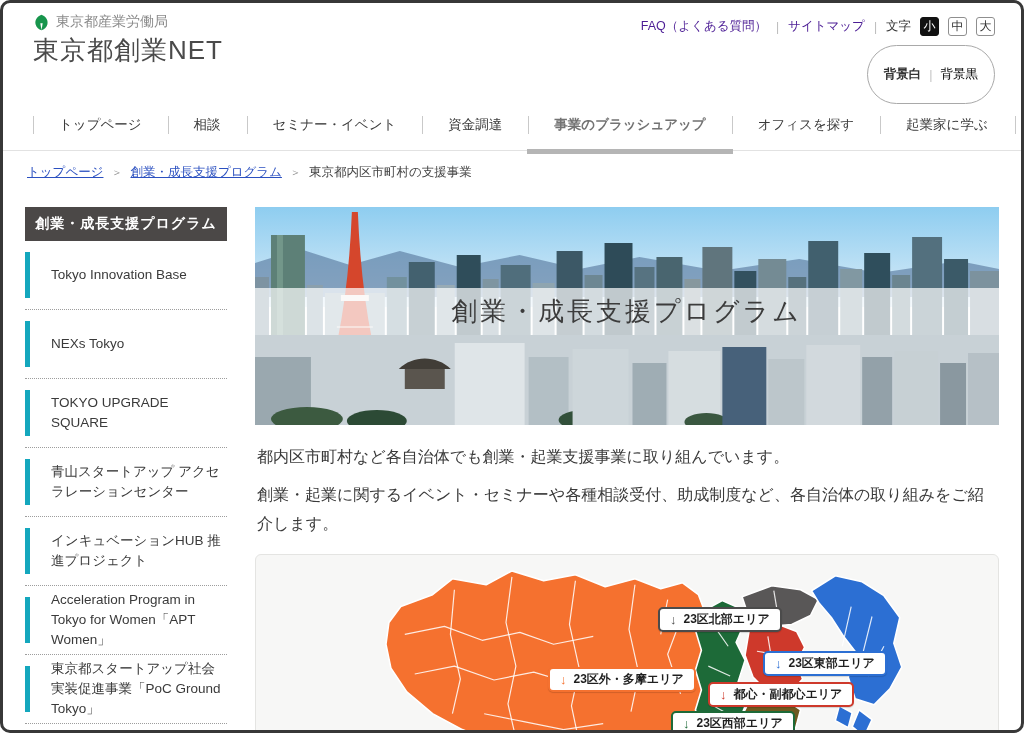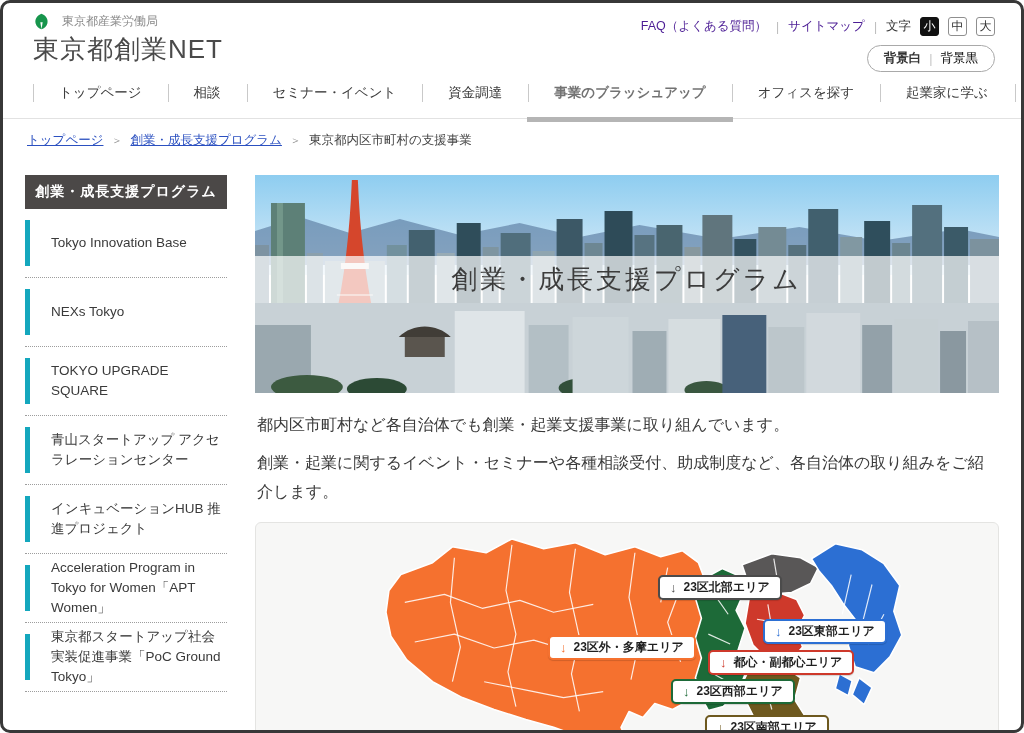--- a/index.html
+++ b/index.html
@@ -1,28 +1,28 @@
 <!DOCTYPE html>
 <html lang="ja"><head>
 <meta charset="utf-8">
 <style>
   html,body{margin:0;padding:0;background:#fff;font-family:"Liberation Sans","DejaVu Sans",sans-serif;}
   .frame{width:1024px;height:733px;box-sizing:border-box;border:3px solid #383838;border-radius:10px;overflow:hidden;background:#fff;position:relative;}
 
   
   header{display:flex;justify-content:space-between;align-items:flex-start;padding:10px 26px 4px 30px;}
-  .logo-top{display:flex;align-items:center;gap:12px;color:#8a8a8a;font-size:12px;}
+  .logo-top{display:flex;align-items:center;gap:6px;color:#8a8a8a;font-size:14px;}
   .site-title{font-size:26px;color:#4a4a4a;letter-spacing:1px;margin-top:2px;}
   .utils{text-align:right;margin-top:4px;}
   .util-row1{display:flex;align-items:center;gap:9px;font-size:12.5px;color:#333;justify-content:flex-end;}
   .util-row1 a{color:#4c1d95;text-decoration:none;cursor:pointer;}
   .u-sep{color:#bbb;font-size:12px;}
   .fs{width:19px;height:19px;border:1px solid #8f8f8f;background:#fff;color:#333;font-size:12px;border-radius:3px;display:inline-flex;align-items:center;justify-content:center;padding:0;cursor:pointer;font-family:inherit;}
   .fs.active{background:#111;border-color:#111;color:#fff;}
-  .pill{display:inline-flex;align-items:center;gap:8px;border:1px solid #a9a9a9;border-radius:999px;padding:4px 16px;margin-top:9px;font-size:12.5px;}
+  .pill{display:inline-flex;align-items:center;gap:8px;border:1px solid #a9a9a9;border-radius:999px;padding:20px 16px;margin-top:9px;font-size:12.5px;}
   .pill a{text-decoration:none;cursor:pointer;}
   .bg-white{color:#333;font-weight:bold;}
   .bg-black{color:#000000;}
   .pill-sep{color:#c4c4c4;}
 
   
   nav{margin-top:2px;}
   nav ul{list-style:none;display:flex;justify-content:space-between;margin:0;padding:0 30px 10px 30px;border-bottom:1px solid #e2e2e2;position:relative;}
   nav li{position:relative;padding:6px 26px;font-size:13.5px;color:#3c3c3c;cursor:pointer;white-space:nowrap;}
   nav li::before{content:'';position:absolute;left:0;top:6px;height:18px;width:1px;background:#c9c9c9;}

